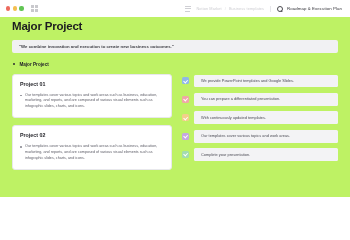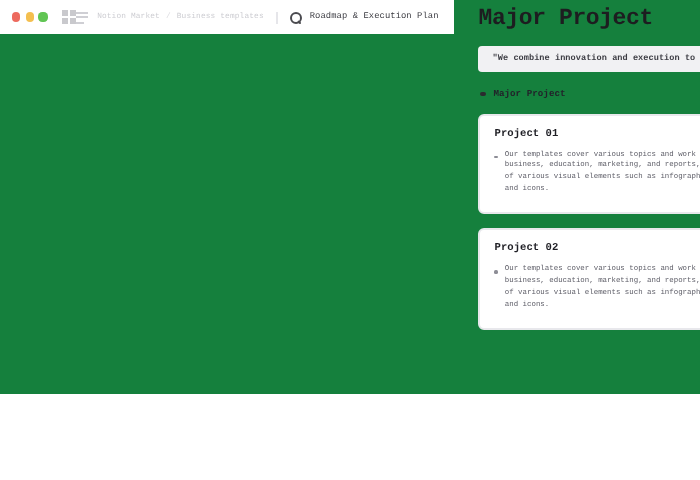--- a/index.html
+++ b/index.html
@@ -13,25 +13,24 @@
   body {
     font-family: "Liberation Sans", sans-serif;
     background: #ffffff;
     color: #2b2b2b;
     -webkit-font-smoothing: antialiased;
   }
 
   .window {
     width: 350px;
     height: 197px;
-    background: #15803d;
+    background: #bef264;
     position: relative;
     display: flex;
-    flex-direction: row;
-    font-family: Liberation Mono, monospace;
+    flex-direction: column;
   }
 
   
   .titlebar {
     height: 17px;
     flex: 0 0 17px;
     display: flex;
     align-items: center;
     padding: 0 6px;
     background: #ffffff;

